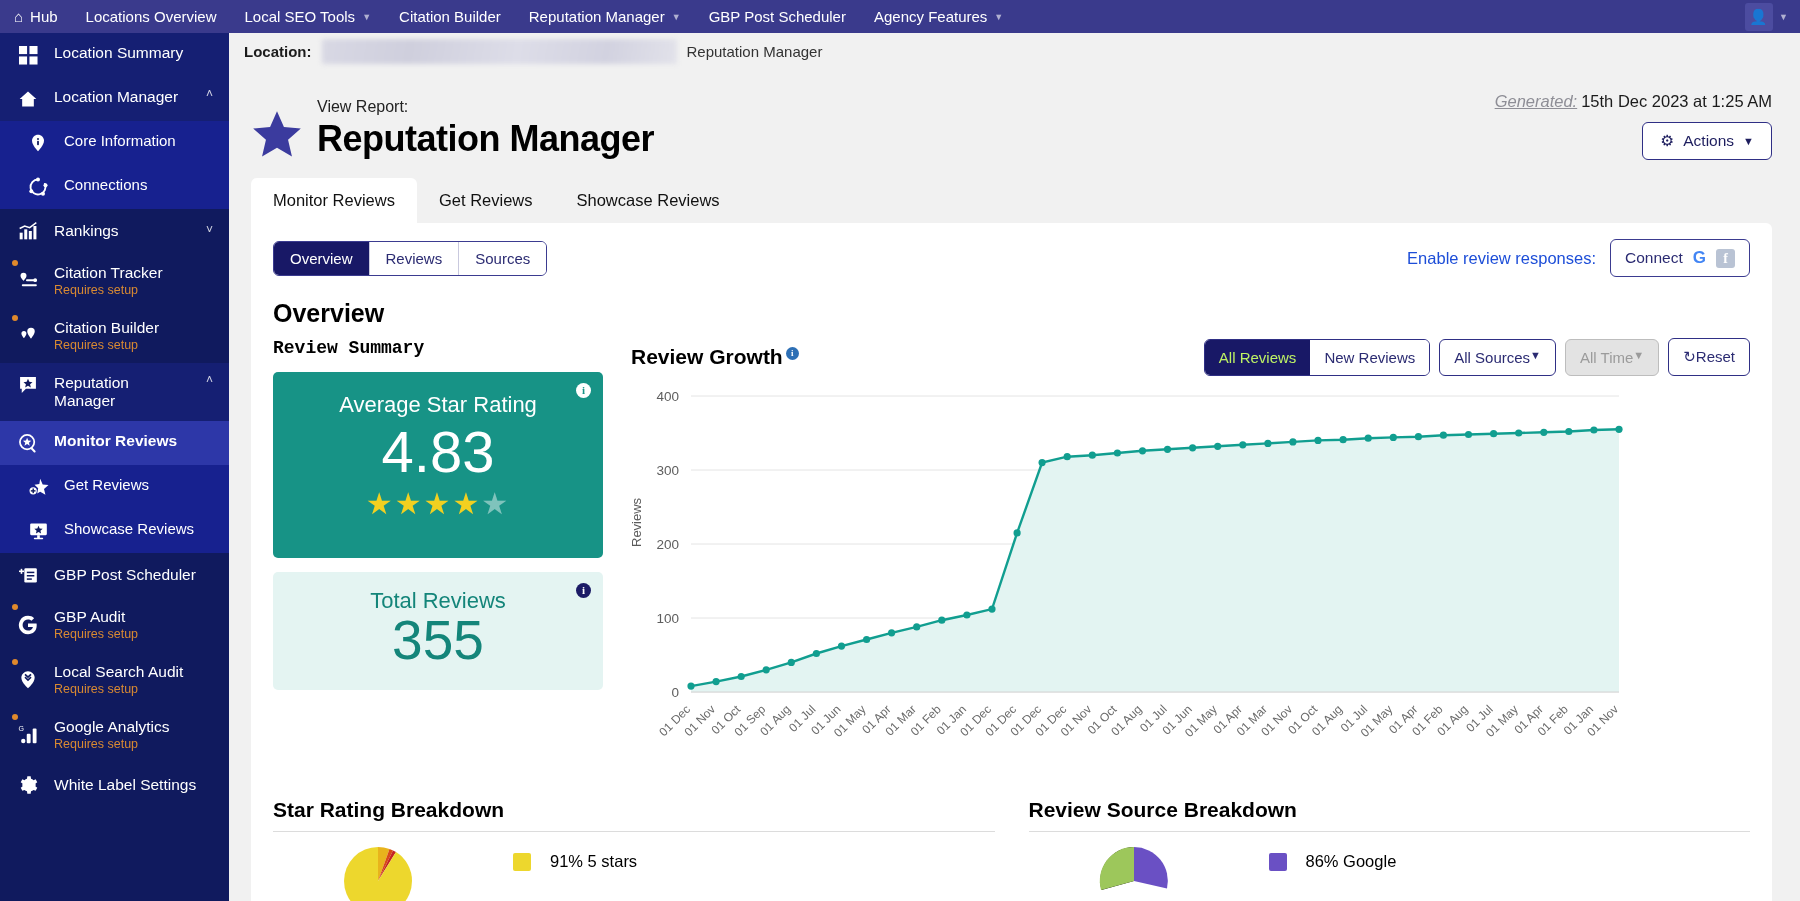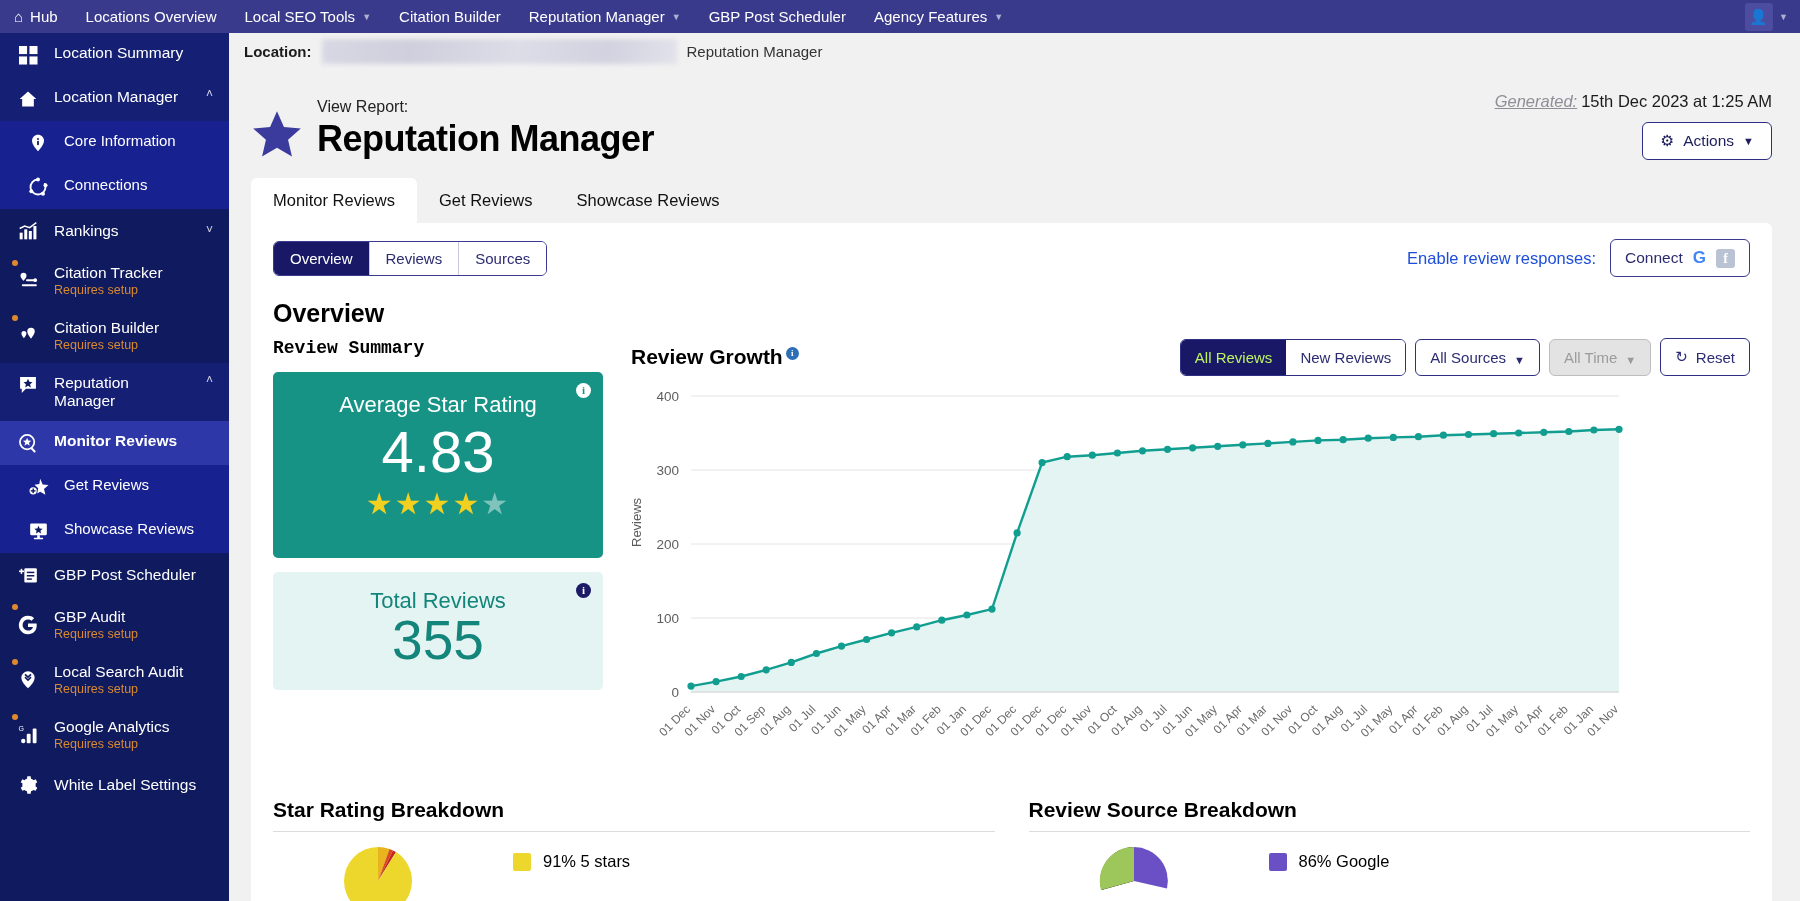--- a/index.html
+++ b/index.html
@@ -162,21 +162,21 @@
     display: inline-block; vertical-align: super; margin-left: 3px;
     width: 13px; height: 13px; border-radius: 50%; background: #2d6fb5; color: #fff;
     font-size: 9px; line-height: 13px; text-align: center; font-weight: bold;
     font-family: "Liberation Serif", serif;
   }
   .chart-ctrls { margin-left: auto; display: flex; align-items: center; gap: 9px; }
   .seg { display: flex; border: 1px solid #2f2f85; border-radius: 6px; overflow: hidden; }
   .seg div { padding: 9px 14px; font-size: 15px; color: #2b2b72; background: #fff; cursor: pointer; }
   .seg div.on { background: #181866; color: #bef264; }
   .ctl-btn {
-    display: flex; align-items: flex-end; gap: 8px; border: 1px solid #2f2f85;
+    display: flex; align-items: flex-start; border: 1px solid #2f2f85;
     border-radius: 6px; background: #fff; padding: 9px 14px; font-size: 15px;
     color: #2b2b72; cursor: pointer; white-space: nowrap;
   }
   .ctl-btn.disabled { border-color: #bdbdbd; color: #9b9b9b; background: #e3e3e3; }
 
   
   .chartwrap { position: relative; height: 400px; }
   .yaxis-label {
     position: absolute; left: -2px; top: 165px; transform: rotate(-90deg);
     transform-origin: left top; font-size: 13px; color: #5a5a5a;
@@ -188,21 +188,21 @@
   .yt { font-size: 13.5px; fill: #5d5d5d; font-family: "Liberation Sans", sans-serif; }
 
   
   .bottom { display: flex; gap: 34px; margin-top: 16px; }
   .bd { flex: 1; }
   .bd h3 { font-size: 21px; font-weight: bold; padding-bottom: 9px; }
   .bd .rule { height: 1px; background: #dcdcdc; }
   .bd-body { display: flex; align-items: flex-start; margin-top: 14px; }
   .pie-holder { width: 210px; display: flex; justify-content: center; }
   .legend { margin-left: 30px; padding-top: 6px; }
-  .legend-row { display: flex; align-items: center; gap: 12px; font-size: 16.5px; margin-bottom: 10px; }
+  .legend-row { display: flex; align-items: center; gap: 19px; font-size: 16.5px; margin-bottom: 10px; }
   .sw { width: 18px; height: 18px; border-radius: 2px; }
 </style>
 </head>
 <body>
 
 <div class="topnav">
   <div class="tn-item">
     <span class="tn-home">⌂</span>
     <span>Hub</span>
   </div>

